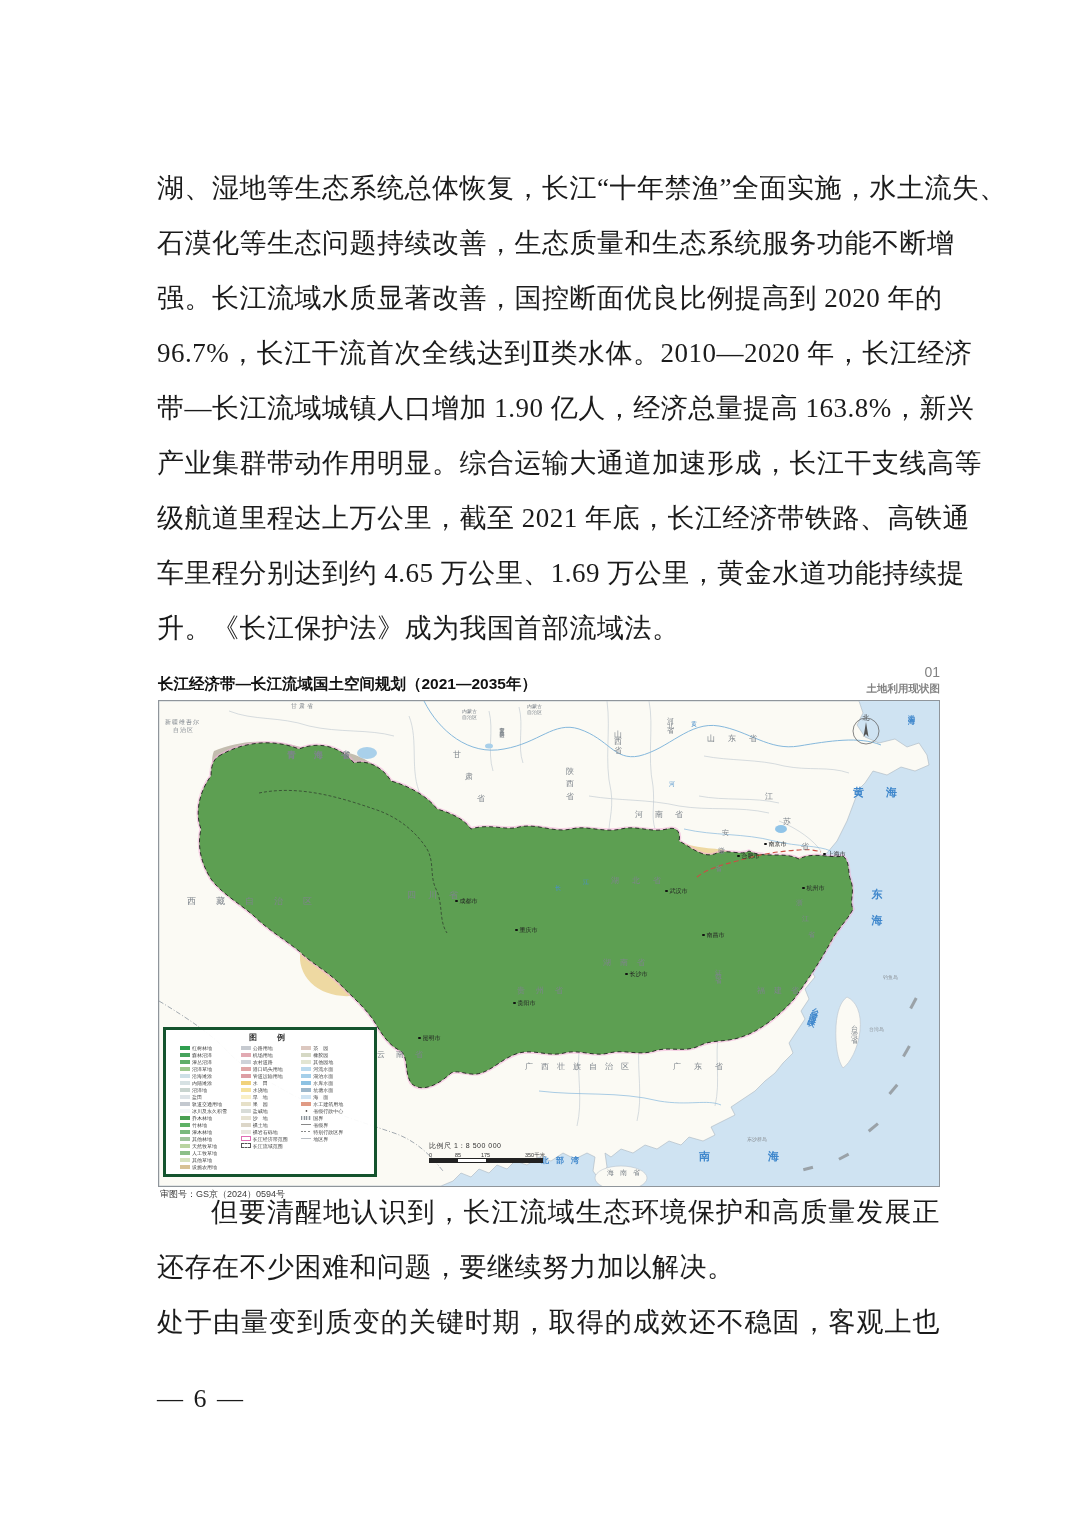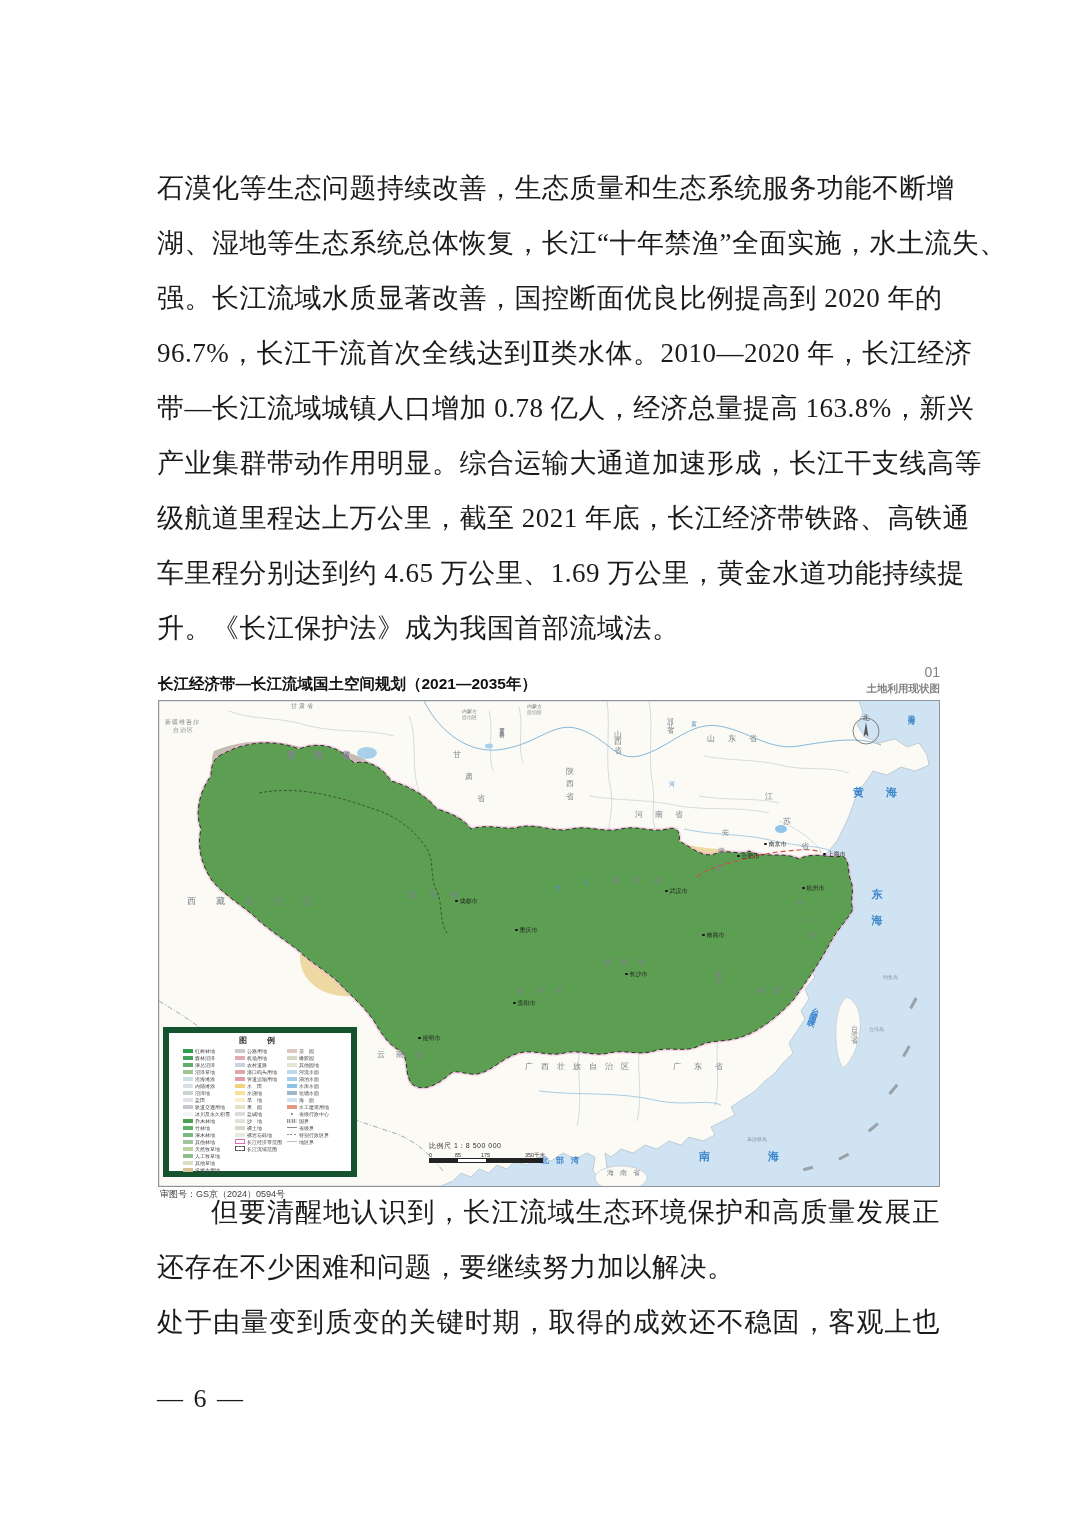--- a/index.html
+++ b/index.html
@@ -27,22 +27,22 @@
   #map-overlay{position:absolute;left:0;top:0;width:780px;height:485px;}
   .mlbl{position:absolute;line-height:1;white-space:nowrap;
         font-family:"Liberation Sans","DejaVu Sans",sans-serif;color:#7e858c;}
   .mlbl.v{writing-mode:vertical-rl;}
   .mlbl.sea{color:#3f87cc;font-weight:bold;}
   .mlbl.riv{color:#4a90cc;}
   .mlbl.isl{color:#8a9096;}
   .mlbl.city{color:#222;display:flex;align-items:center;gap:2px;}
   .mlbl.city::before{content:'';width:2.5px;height:2.5px;background:#111;border-radius:50%;flex:none;}
   
-  .legend{position:absolute;left:4px;top:326px;width:194px;height:150px;background:rgba(255,255,255,.94);
-          border:6px solid #14532d;font-family:"Liberation Sans","DejaVu Sans",sans-serif;box-sizing:border-box;padding:2px 14px;}
+  .legend{position:absolute;left:4px;top:326px;width:214px;height:150px;background:rgba(255,255,255,.94);
+          border:3px solid #14532d;font-family:"Liberation Sans","DejaVu Sans",sans-serif;box-sizing:border-box;padding:2px 14px;}
   .legend-title{text-align:center;font-size:8px;font-weight:bold;letter-spacing:6px;color:#333;height:12px;}
   .legend-cols{display:flex;gap:2px;}
   .legend-col{flex:1;}
   .lg-row{display:flex;align-items:center;gap:2px;height:7px;}
   .lg-sw{flex:none;width:10px;height:4px;background:#ddd;display:inline-flex;align-items:center;justify-content:center;
          font-size:4px;color:#333;line-height:1;}
   .lg-lb{font-size:5px;color:#444;white-space:nowrap;transform-origin:left center;}
   .k-outline-pink{background:#fff !important;border:1px solid #df6eb4;height:5px;box-sizing:border-box;}
   .k-outline-dash{background:#fff !important;border:1px dashed #555;height:5px;box-sizing:border-box;}
   .k-dot{background:none !important;}
@@ -62,25 +62,25 @@
   .scale-ticks span:nth-child(4){left:96px;}
   .scale-bar{width:112px;height:3px;border:.5px solid #222;
              background:linear-gradient(90deg,#222 0 28px,#fff 28px 56px,#222 56px 112px);}
   .approval{position:absolute;left:160px;top:1188px;font-size:9px;color:#3a3a3a;
             font-family:"Liberation Sans","DejaVu Sans",sans-serif;}
 </style>
 </head>
 <body>
 
 <div class="para" id="para1">
+  <div class="tline">湖、湿地等生态系统总体恢复，长江“十年禁渔”全面实施，水土流失、</div>
   <div class="tline">石漠化等生态问题持续改善，生态质量和生态系统服务功能不断增</div>
-  <div class="tline">湖、湿地等生态系统总体恢复，长江“十年禁渔”全面实施，水土流失、</div>
   <div class="tline">强。长江流域水质显著改善，国控断面优良比例提高到 2020 年的</div>
   <div class="tline">96.7%，长江干流首次全线达到Ⅱ类水体。2010—2020 年，长江经济</div>
-  <div class="tline">带—长江流域城镇人口增加 0.78 亿人，经济总量提高 163.8%，新兴</div>
+  <div class="tline">带—长江流域城镇人口增加 1.90 亿人，经济总量提高 163.8%，新兴</div>
   <div class="tline">产业集群带动作用明显。综合运输大通道加速形成，长江干支线高等</div>
   <div class="tline">级航道里程达上万公里，截至 2021 年底，长江经济带铁路、高铁通</div>
   <div class="tline">车里程分别达到约 4.65 万公里、1.69 万公里，黄金水道功能持续提</div>
   <div class="tline last">升。《长江保护法》成为我国首部流域法。</div>
 </div>
 
 <div class="fig-title">长江经济带—长江流域国土空间规划（2021—2035年）</div>
 <div class="fig-corner">
   <div class="idx">01</div>
   <div class="sub">土地利用现状图</div>

